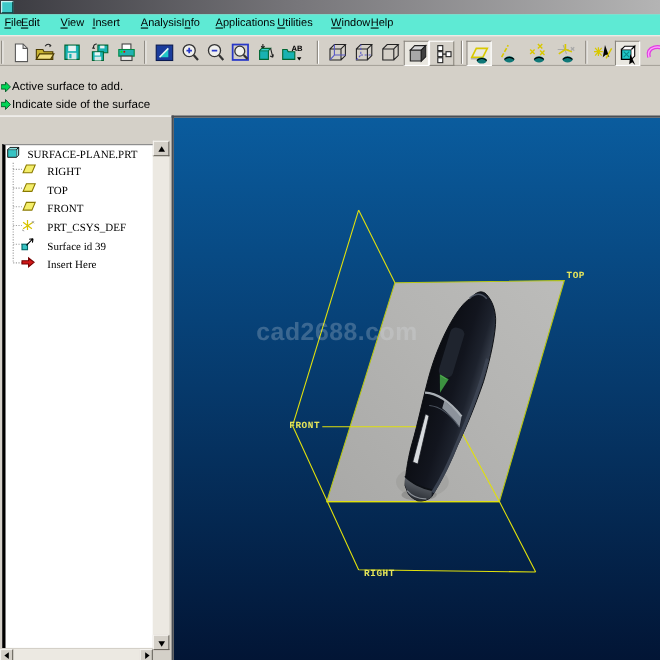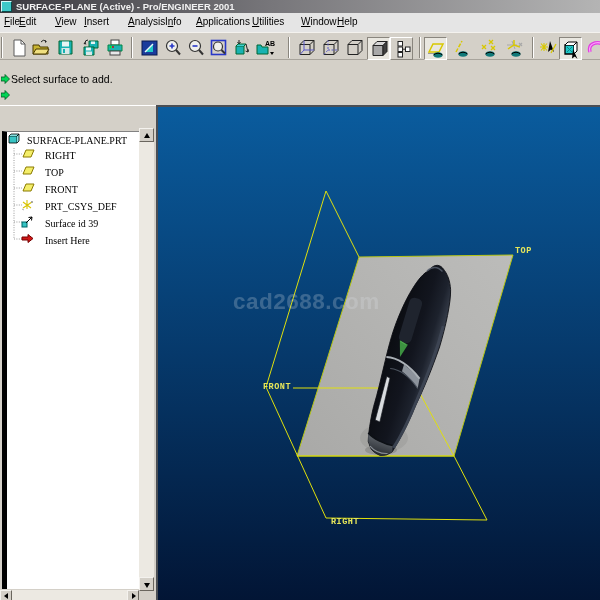--- a/index.html
+++ b/index.html
@@ -1,46 +1,45 @@
 <!DOCTYPE html>
 <html><head><meta charset="utf-8">
 <style>
 *{margin:0;padding:0;box-sizing:border-box}
 html,body{width:600px;height:600px;overflow:hidden;background:#d4d0c8;font-family:"Liberation Sans",sans-serif}
 #app{position:absolute;left:0;top:0;width:600px;height:600px}
 .abs{position:absolute}
 #title{left:0;top:0;width:600px;height:13px;background:linear-gradient(to right,#3a3a40,#77767a 45%,#b4b4b4);color:#f2f2f2;font-size:9.5px;font-weight:bold;line-height:13px}
 #title .txt{position:absolute;left:16px;top:0}
 #ticon{position:absolute;left:1px;top:1px;width:11px;height:11px;background:#3ec8c8;border-top:1px solid #d8f8f8;border-left:1px solid #d8f8f8;border-right:1px solid #0a4a4a;border-bottom:1px solid #0a4a4a}
-#menu{left:0;top:13px;width:600px;height:19px;background:#e5e5e5;font-size:10px;color:#000}
+#menu{left:0;top:13px;width:600px;height:19px;background:#5eead4;font-size:10px;color:#000}
 .mi{position:absolute;top:3px}
 .mi u{text-decoration:underline}
 #toolbar{left:0;top:32px;width:600px;height:28px;background:#d4d0c8;border-top:1px solid #f4f2ee;border-bottom:1px solid #a8a49c}
 .sep{position:absolute;top:4px;width:2px;height:21px;border-left:1px solid #8a867e;border-right:1px solid #fff}
 .tb{position:absolute;top:4px;width:23px;height:23px}
 .tb svg{position:absolute;left:2px;top:2px}
 .pressed{background:#e9e7e0;border:1px solid;border-color:#8a867e #fff #fff #8a867e}
 .bordered{border:1px solid;border-color:#fff #8a867e #8a867e #fff}
 #msg{left:0;top:60px;width:600px;height:45px;background:#d4d0c8;font-size:10.5px;color:#000}
 .marrow{position:absolute;left:1px;width:9px;height:10px}
 #leftpanel{left:0;top:105px;width:156px;height:495px;background:#d4d0c8;border-top:1px solid #fff}
-#tree{position:absolute;left:2px;top:25px;width:137px;height:458px;background:#fff;border-top:1px solid #828282;border-left:5px solid #000000;font-family:"Liberation Serif",serif;font-size:10px}
+#tree{position:absolute;left:2px;top:25px;width:137px;height:458px;background:#fff;border-top:1px solid #828282;border-left:3px solid #000000;font-family:"Liberation Serif",serif;font-size:10px}
 #vscroll{position:absolute;left:139px;top:22px;width:15px;height:463px;background:#ece9e2}
 #hscroll{position:absolute;left:0px;top:484px;width:139px;height:11px;background:#ece9e2}
 .sbtn{position:absolute;background:#d4d0c8;border:1px solid;border-color:#f4f2ee #6a665e #6a665e #f4f2ee}
 .tri{position:absolute;width:0;height:0}
 #viewport{left:156px;top:105px;width:444px;height:495px;border-top:2px solid #4a4e54;border-left:2px solid #4a4e54}
 .tt{font-family:"Liberation Serif",serif;font-size:10px;fill:#000}
 #scene{position:absolute;left:0;top:0;width:442px;height:493px}
 </style></head>
 <body>
 <div id="app">
  <div id="title" class="abs">
       <div id="ticon"></div>
-      <div class="txt">SURFACE-PLANE (Active) - Pro/ENGINEER 2001</div>
     </div>
  <div id="menu" class="abs">
   <div class="mi" style="left:4px"><u>F</u>ile</div>
   <div class="mi" style="left:19px"><u>E</u>dit</div>
   <div class="mi" style="left:55px"><u>V</u>iew</div>
   <div class="mi" style="left:84px"><u>I</u>nsert</div>
   <div class="mi" style="left:128px"><u>A</u>nalysis</div>
   <div class="mi" style="left:165px">I<u>n</u>fo</div>
   <div class="mi" style="left:196px"><u>A</u>pplications</div>
   <div class="mi" style="left:252px"><u>U</u>tilities</div>
@@ -228,24 +227,25 @@
           <path d="M4,13 q-2,-7 5,-9 q8,-1.5 9,5" fill="none" stroke="#e040e0" stroke-width="3.5"></path>
           <path d="M4,13 q-2,-7 5,-9 q8,-1.5 9,5" fill="none" stroke="#ffa0ff" stroke-width="1.2"></path>
           <path d="M14,11 l4,7 l-4,-2 z" fill="#000"></path>
         </svg>
       </div>
  </div>
  <div id="msg" class="abs">
   <svg class="marrow" style="top:14px" viewBox="0 0 9 10">
         <polygon points="0,3 4,3 4,0.5 8.5,5 4,9.5 4,7 0,7" fill="#00d455" stroke="#005522" stroke-width="0.8"></polygon>
       </svg>
-  <div class="abs" style="left:11px;top:13px">Select surface to add.</div>
+  <div class="abs" style="left:11px;top:13px">Active surface to add.</div>
   <svg class="marrow" style="top:30px" viewBox="0 0 9 10">
         <polygon points="0,3 4,3 4,0.5 8.5,5 4,9.5 4,7 0,7" fill="#00d455" stroke="#005522" stroke-width="0.8"></polygon>
       </svg>
+  <div class="abs" style="left:11px;top:29px">Indicate side of the surface</div>
  </div>
  <div id="leftpanel" class="abs">
   <div id="tree">
    <svg width="135" height="456" viewBox="0 0 135 456">
 
     <path d="M7,16 V107" stroke="#9a9a9a" stroke-width="1" stroke-dasharray="1,1.4" fill="none"></path>
     <path d="M7,22 h8 M7,39 h8 M7,56 h8 M7,73 h8 M7,90 h8 M7,107 h8" stroke="#9a9a9a" stroke-width="1" stroke-dasharray="1,1.4"></path>
 
     <g transform="translate(1,1)">
             <path d="M1,3 h8 v7 h-8 z" fill="#38c4c4" stroke="#000" stroke-width="0.8"></path>

